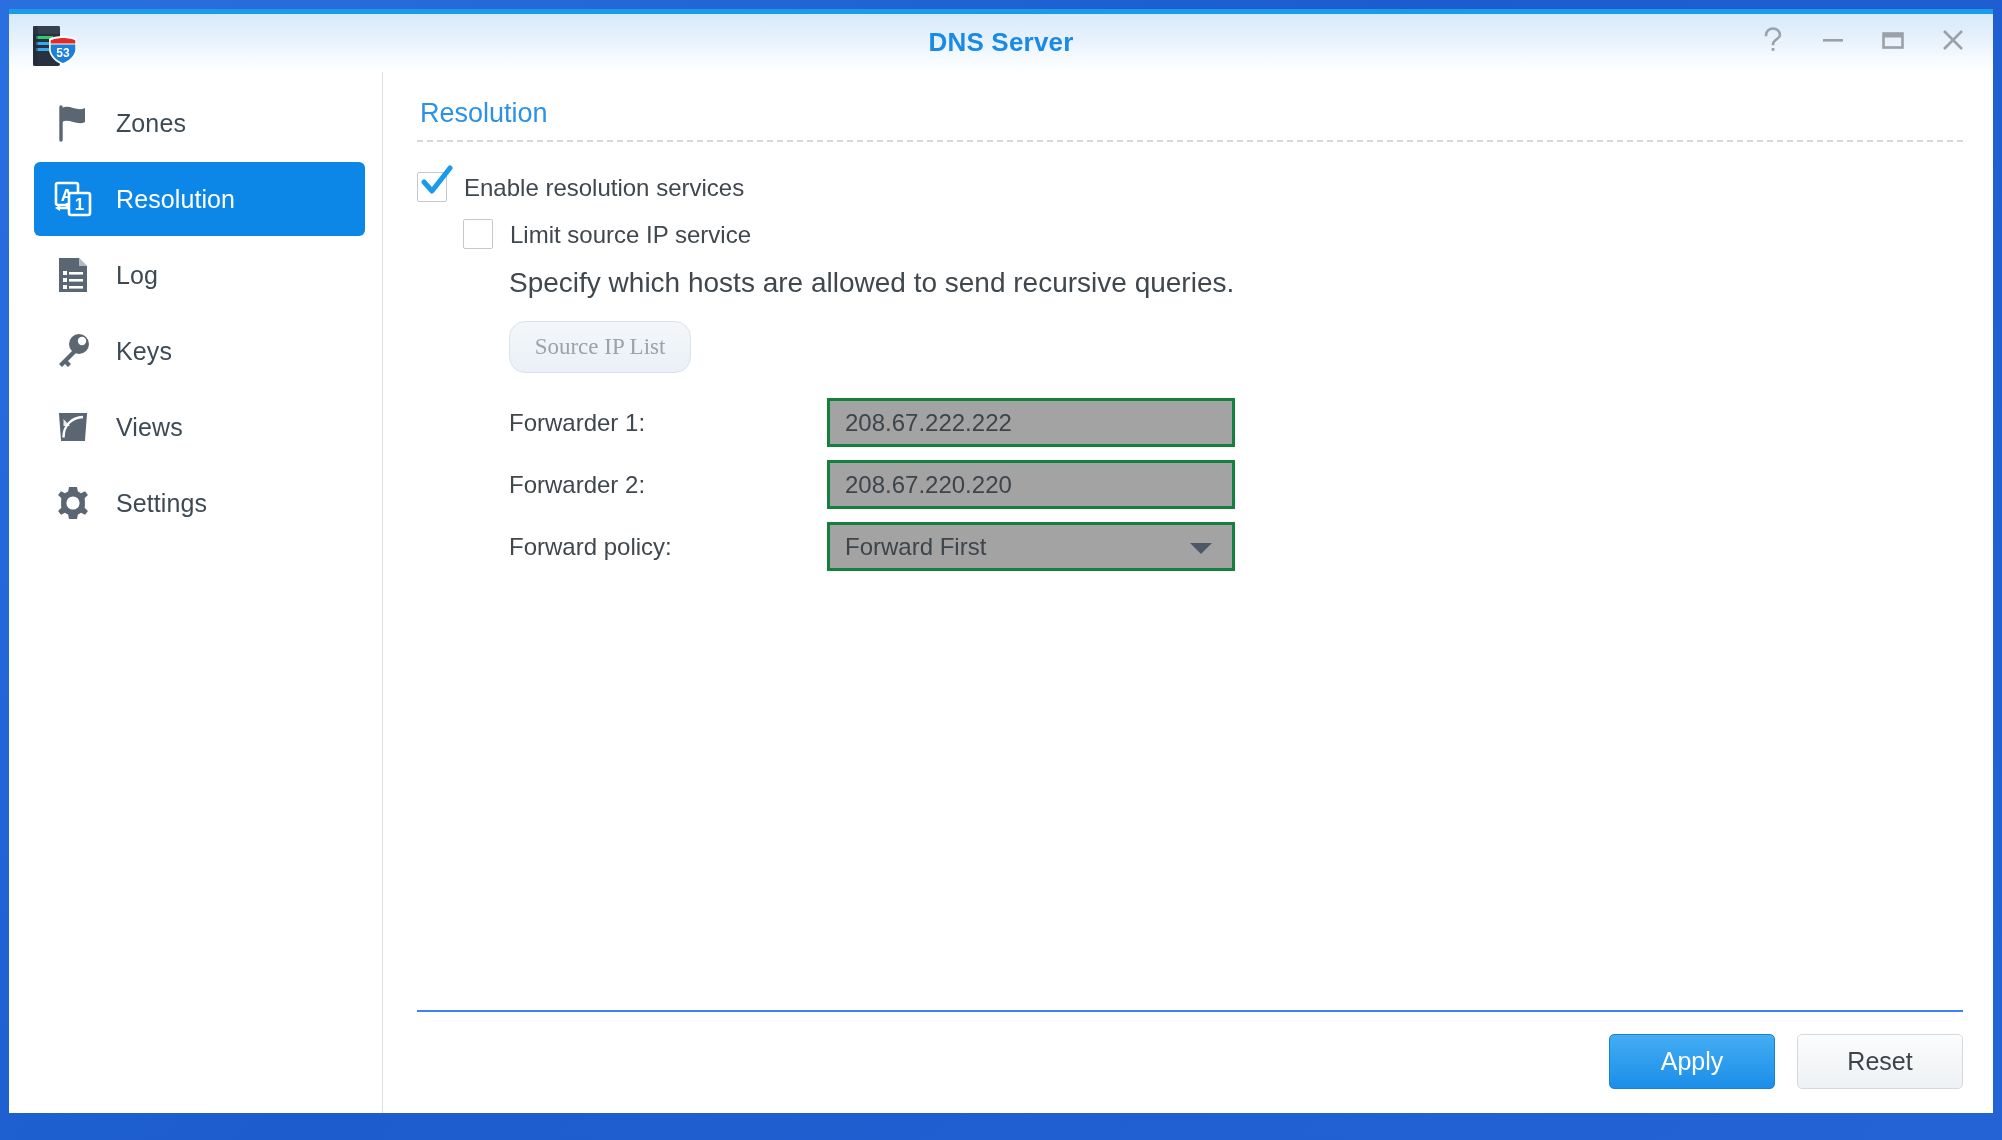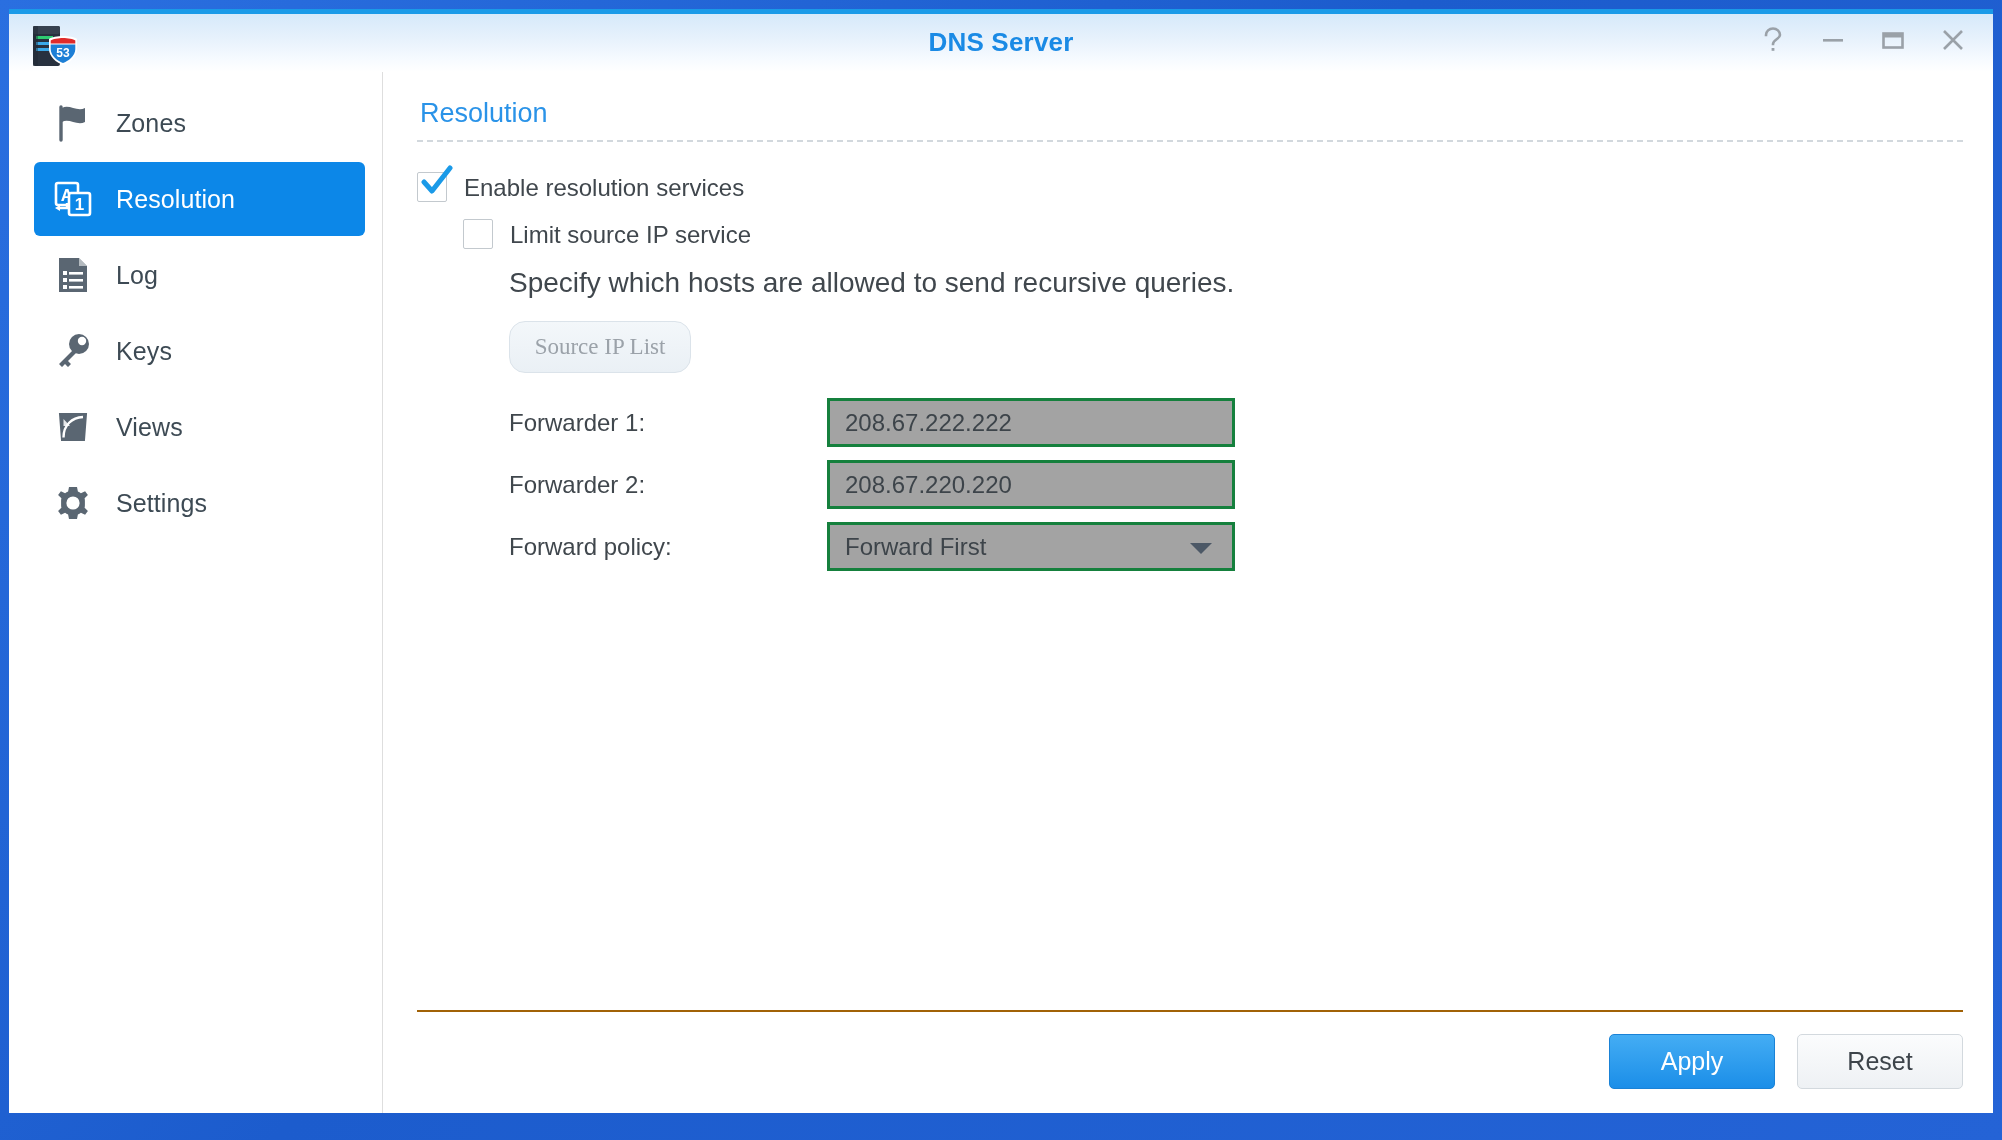--- a/index.html
+++ b/index.html
@@ -190,21 +190,21 @@
     right: 20px; top: 50%;
     margin-top: -4px;
     width: 0; height: 0;
     border-left: 11px solid transparent;
     border-right: 11px solid transparent;
     border-top: 11px solid #4c5866;
   }
   
   #footer {
     flex: 0 0 auto;
-    border-top: 2px solid #a16207;
+    border-top: 2px solid #3b82f6;
     margin: 0 30px 0 34px;
     padding: 22px 0 24px 0;
     display: flex;
     justify-content: flex-end;
     gap: 22px;
     align-items: flex-end;
   }
   .btn {
     height: 55px;
     min-width: 166px;

